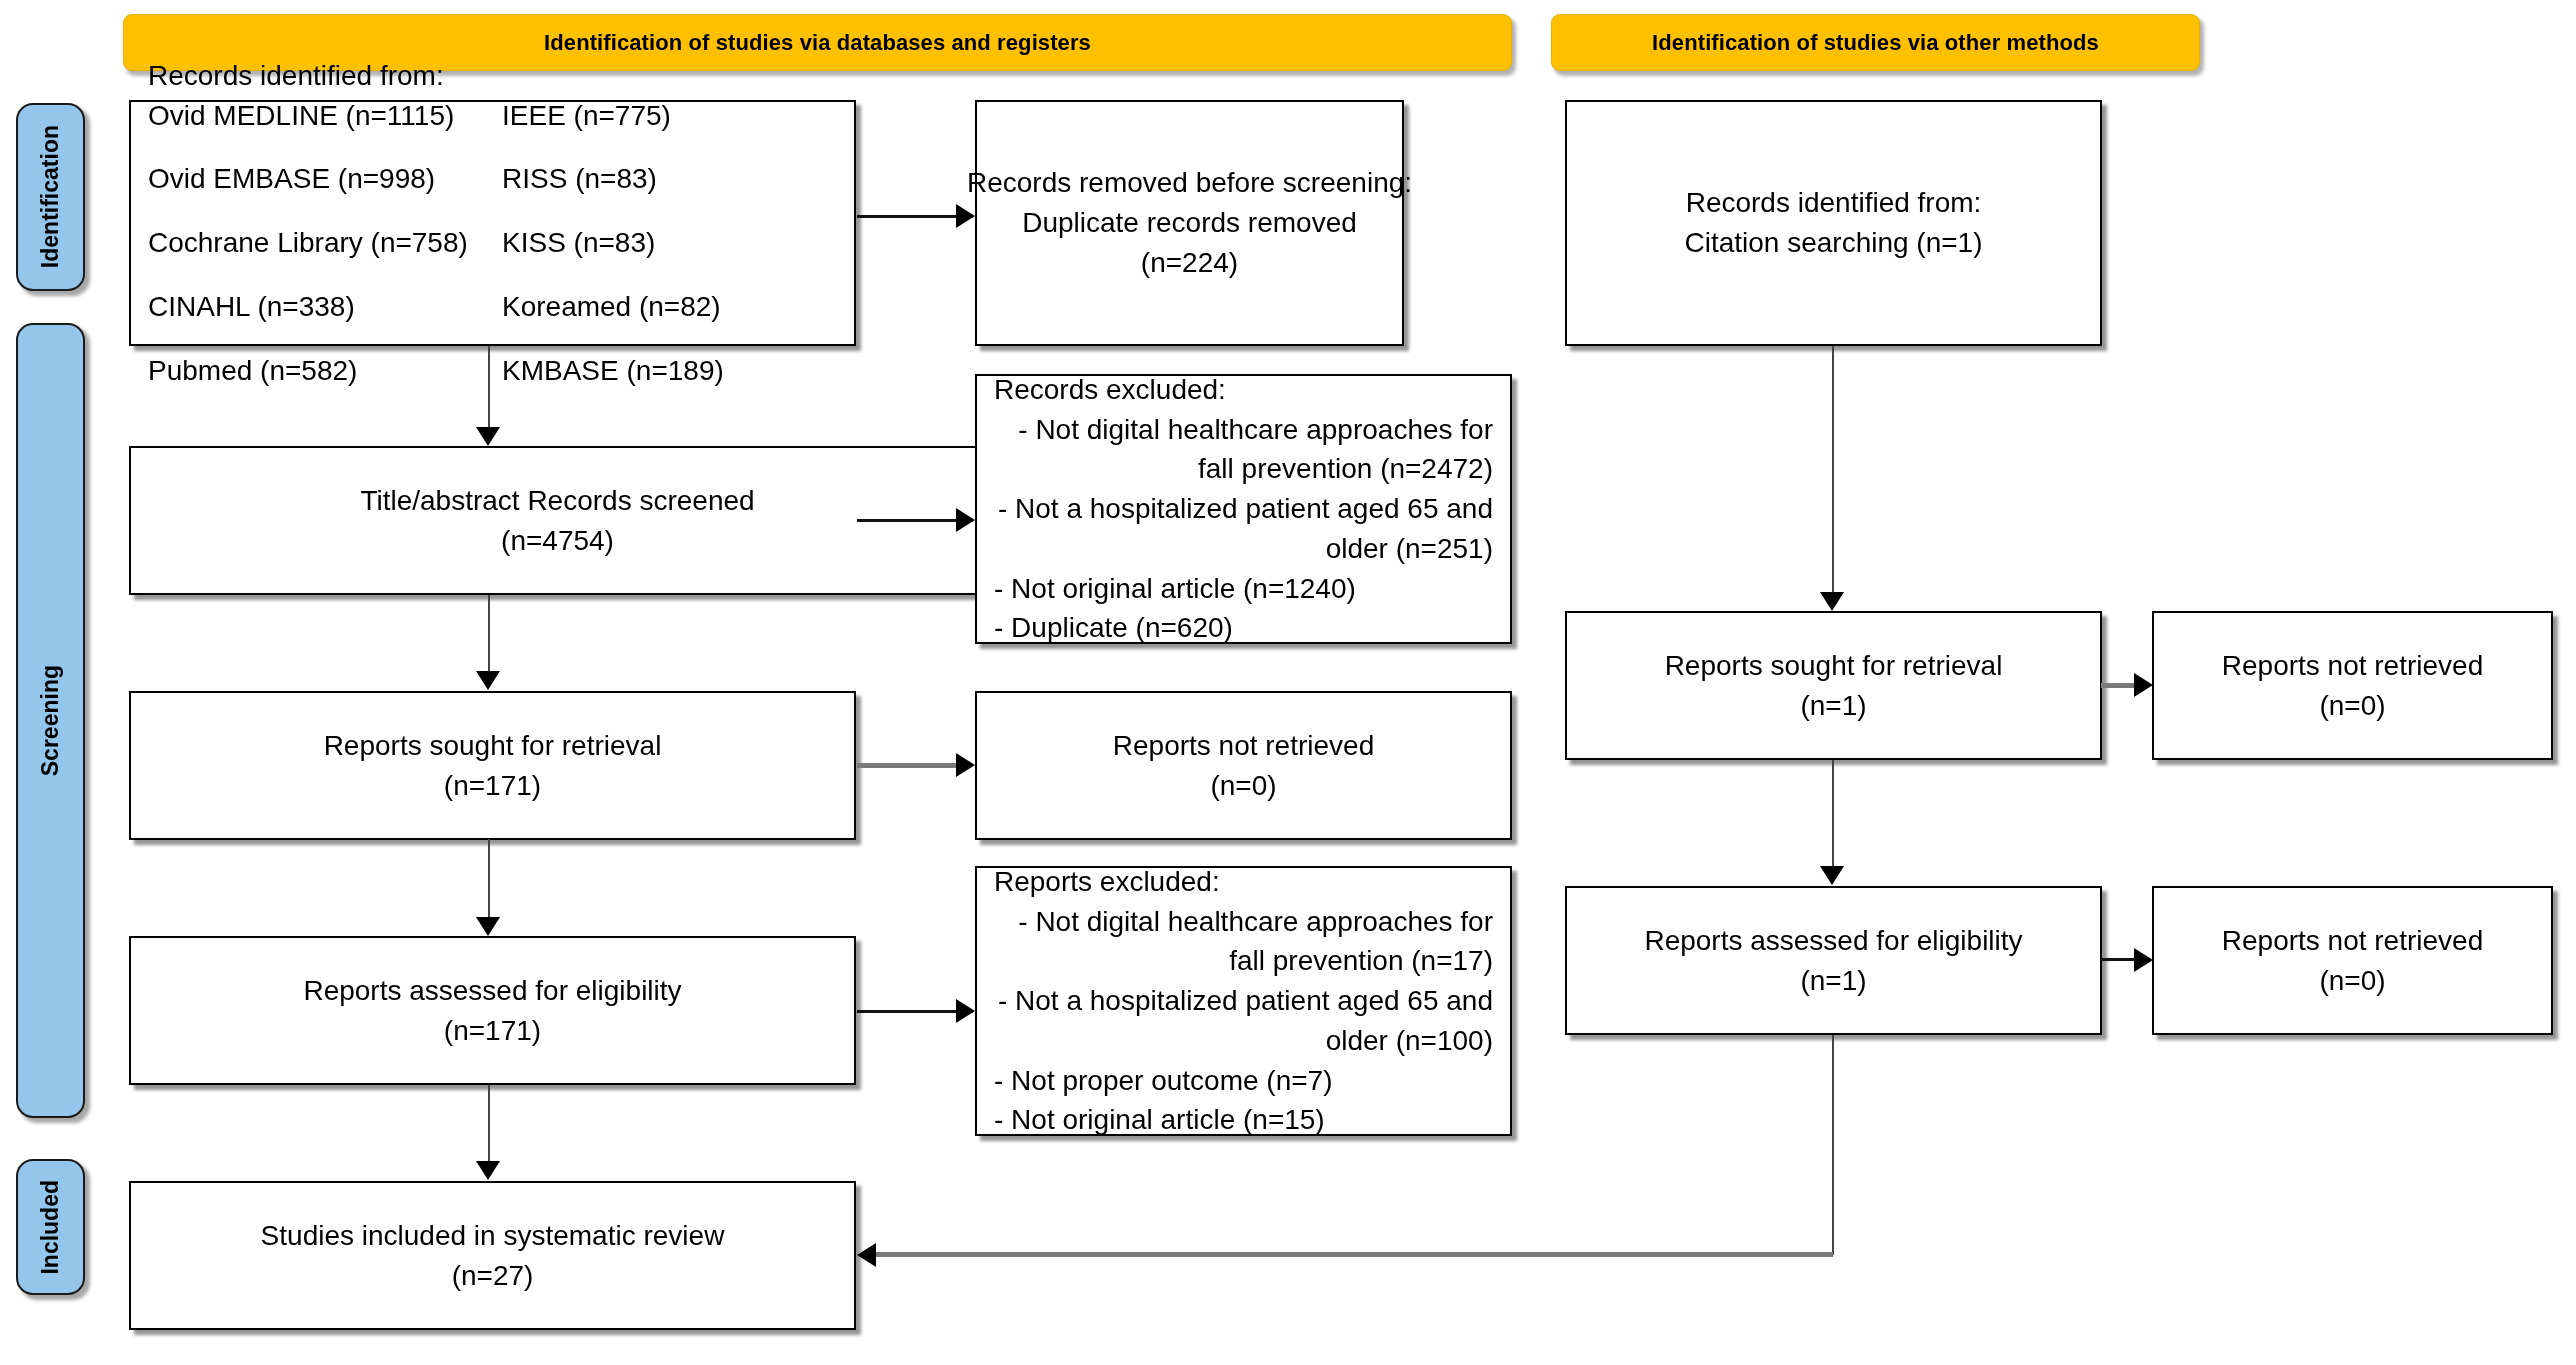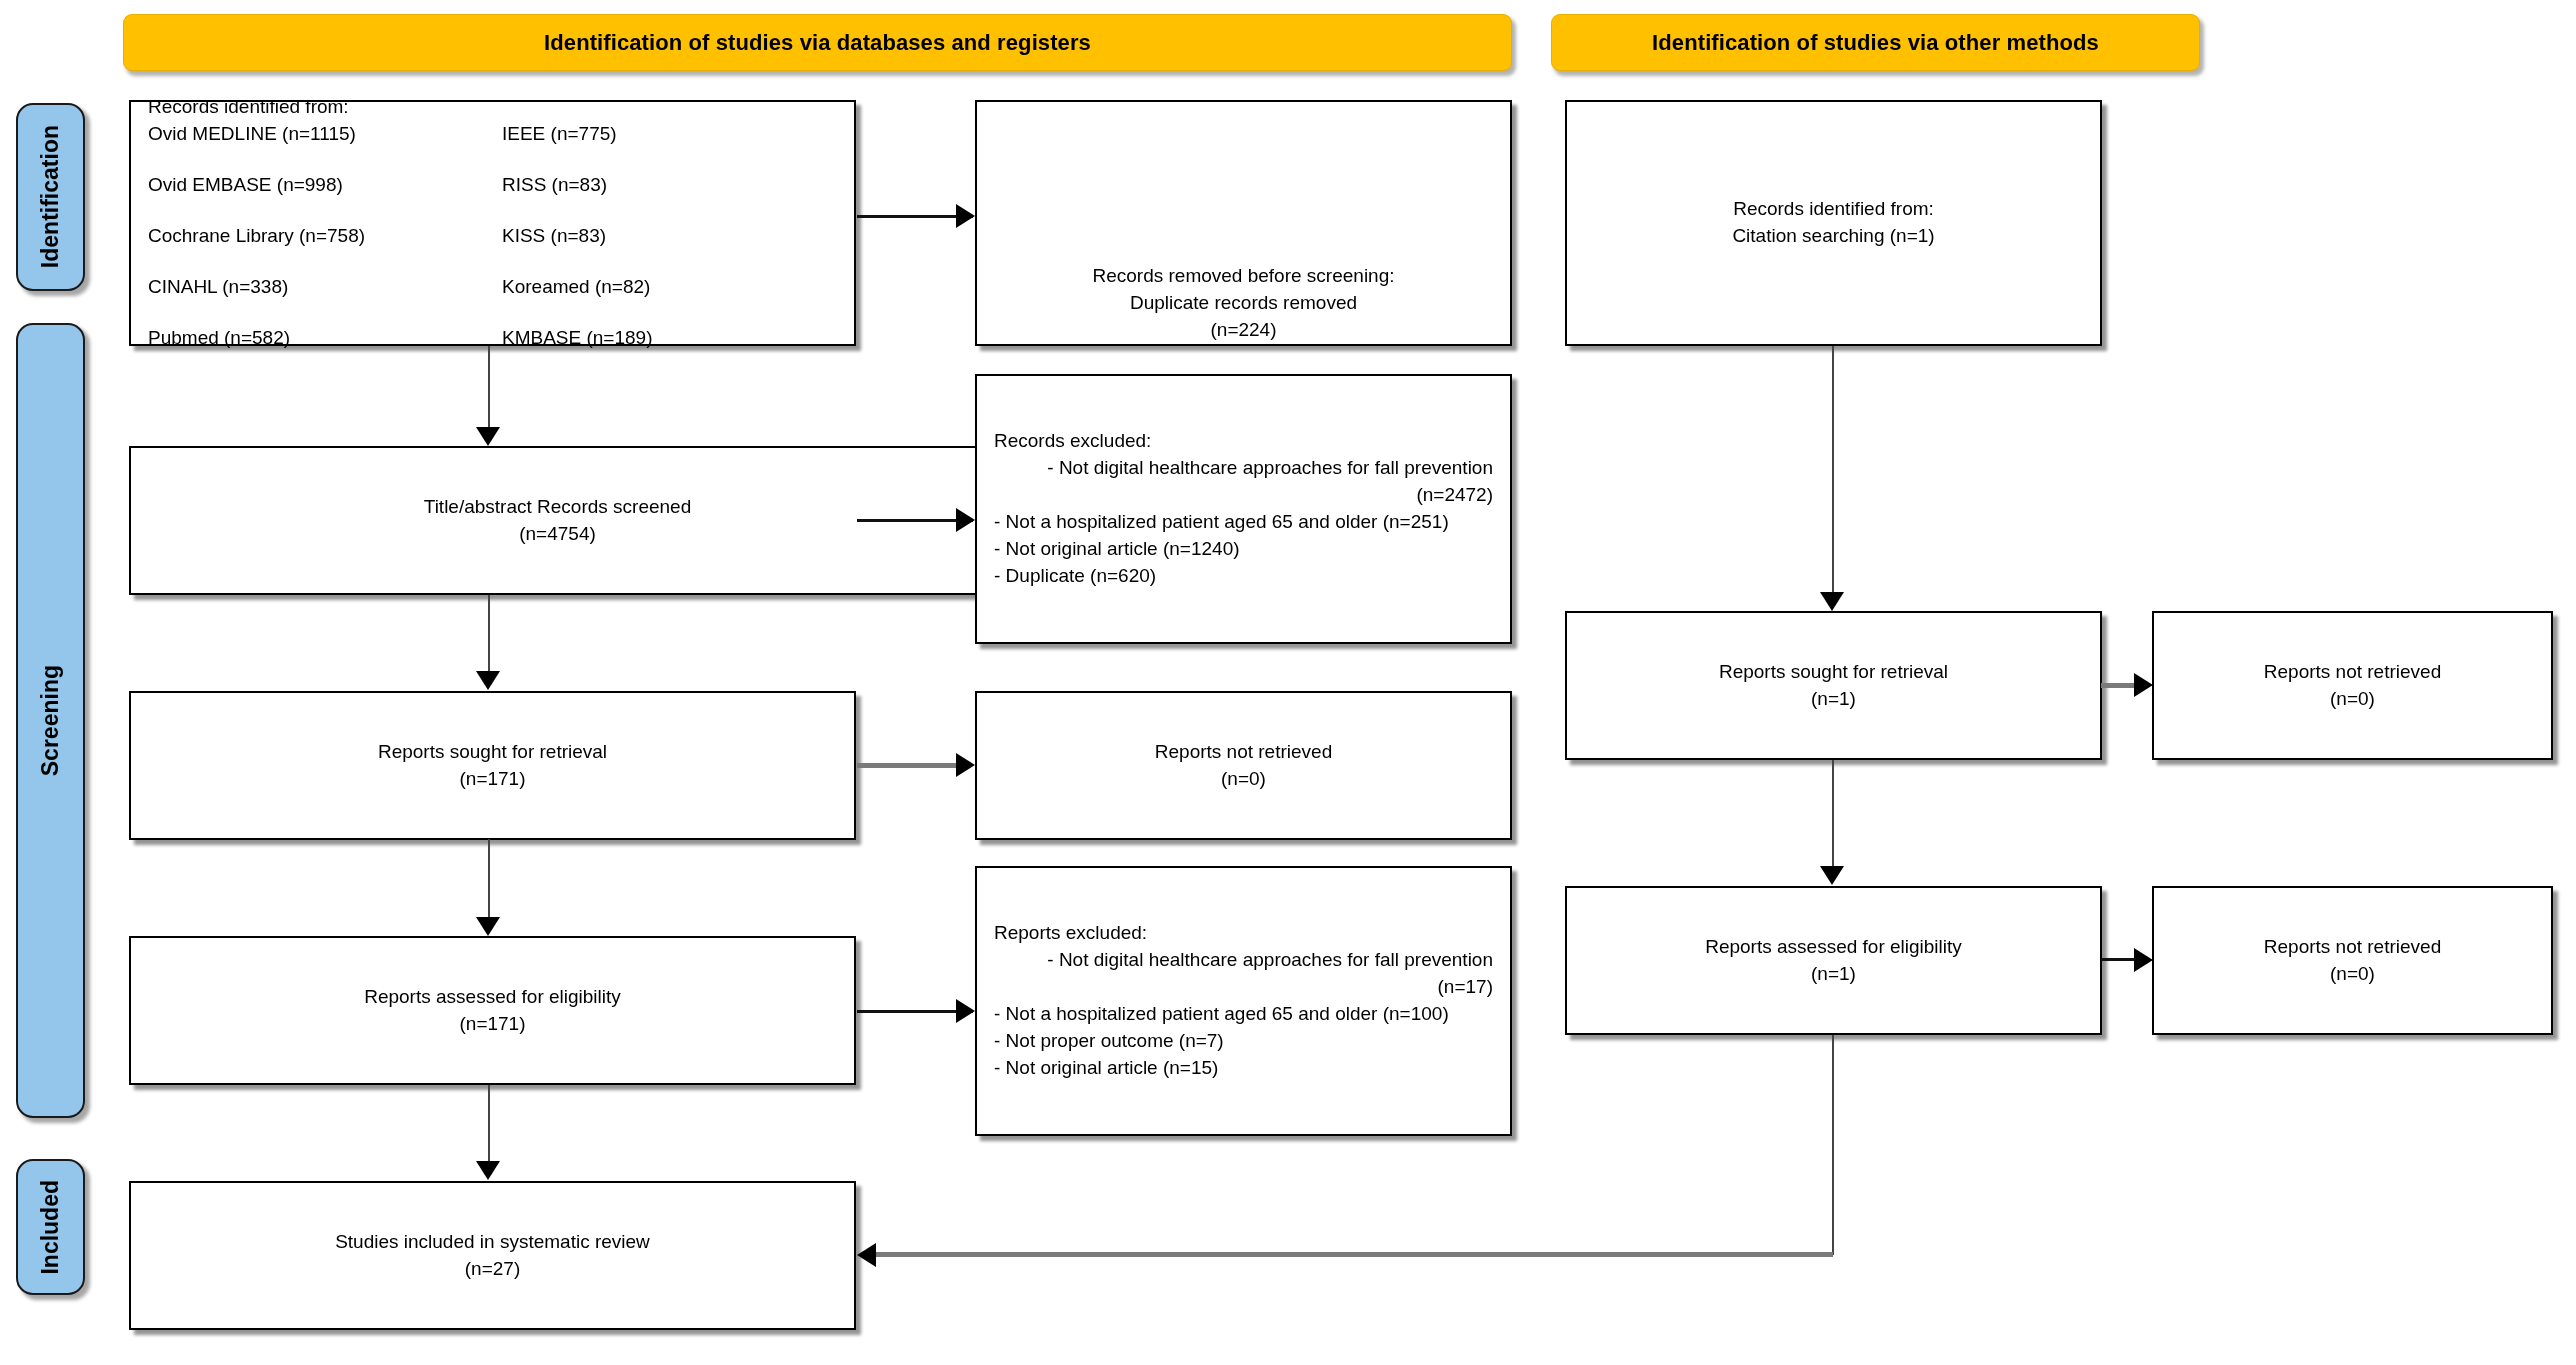--- a/index.html
+++ b/index.html
@@ -62,21 +62,21 @@
   
   .box {
     position: absolute;
     background: #ffffff;
     border: 2.6px solid #000000;
     box-shadow: 4.5px 5.2px 3.2px rgba(0,0,0,0.42);
     box-sizing: border-box;
     display: flex;
     flex-direction: column;
     justify-content: center;
-    font-size: 19px;
+    font-size: 28px;
     color: #000000;
     line-height: 1.42;
   }
   .box.center { align-items: center; text-align: center; }
   .box.left   { align-items: flex-start; text-align: left; padding: 0 17px; }
 
   .box .ln { display: block; white-space: nowrap; }
   .box .bullet {
     display: block;
     white-space: normal;
@@ -168,21 +168,21 @@
       <div>CINAHL (n=338)</div>
       <div>Koreamed (n=82)</div>
       <div>Pubmed (n=582)</div>
       <div>KMBASE (n=189)</div>
     </div>
   </div>
 
   <div class="hline" style="left:857px; top:215px; width:116px;"></div>
   <div class="arrow-r" style="left:956px; top:204px;"></div>
 
-  <div class="box center" style="left:975px; top:100px; width:537px; height:246px;justify-content:flex-end;">
+  <div class="box center" style="left:975px; top:100px; width:429px; height:246px;">
     <span class="ln">Records removed before screening:</span>
     <span class="ln">Duplicate records removed</span>
     <span class="ln">(n=224)</span>
   </div>
 
   <div class="box center" style="left:1565px; top:100px; width:537px; height:246px;">
     <span class="ln">Records identified from:</span>
     <span class="ln">Citation searching (n=1)</span>
   </div>
 

